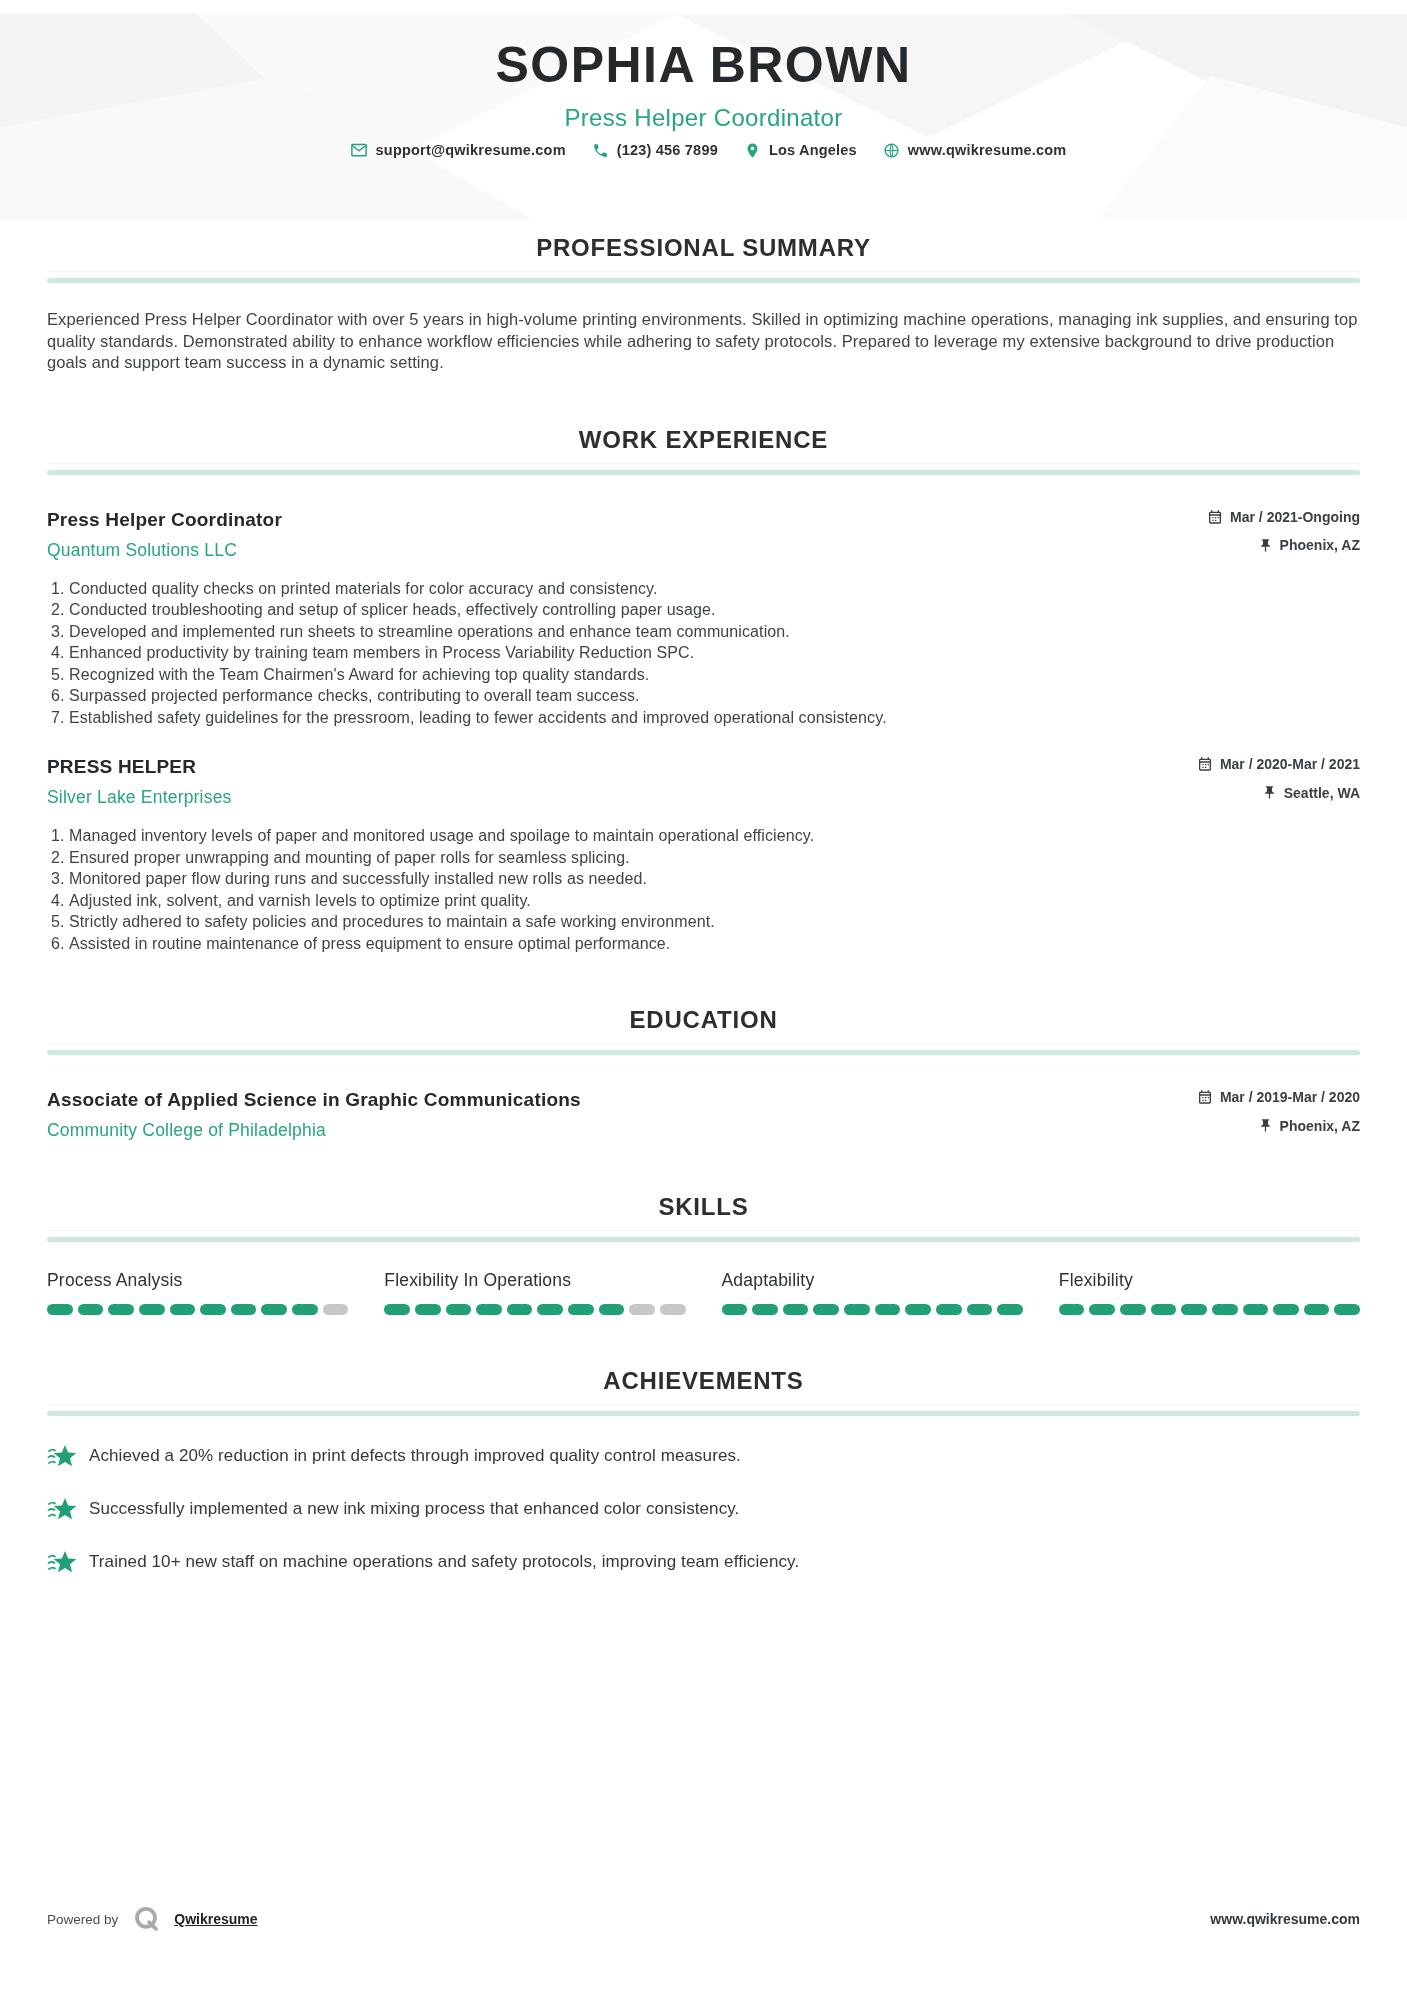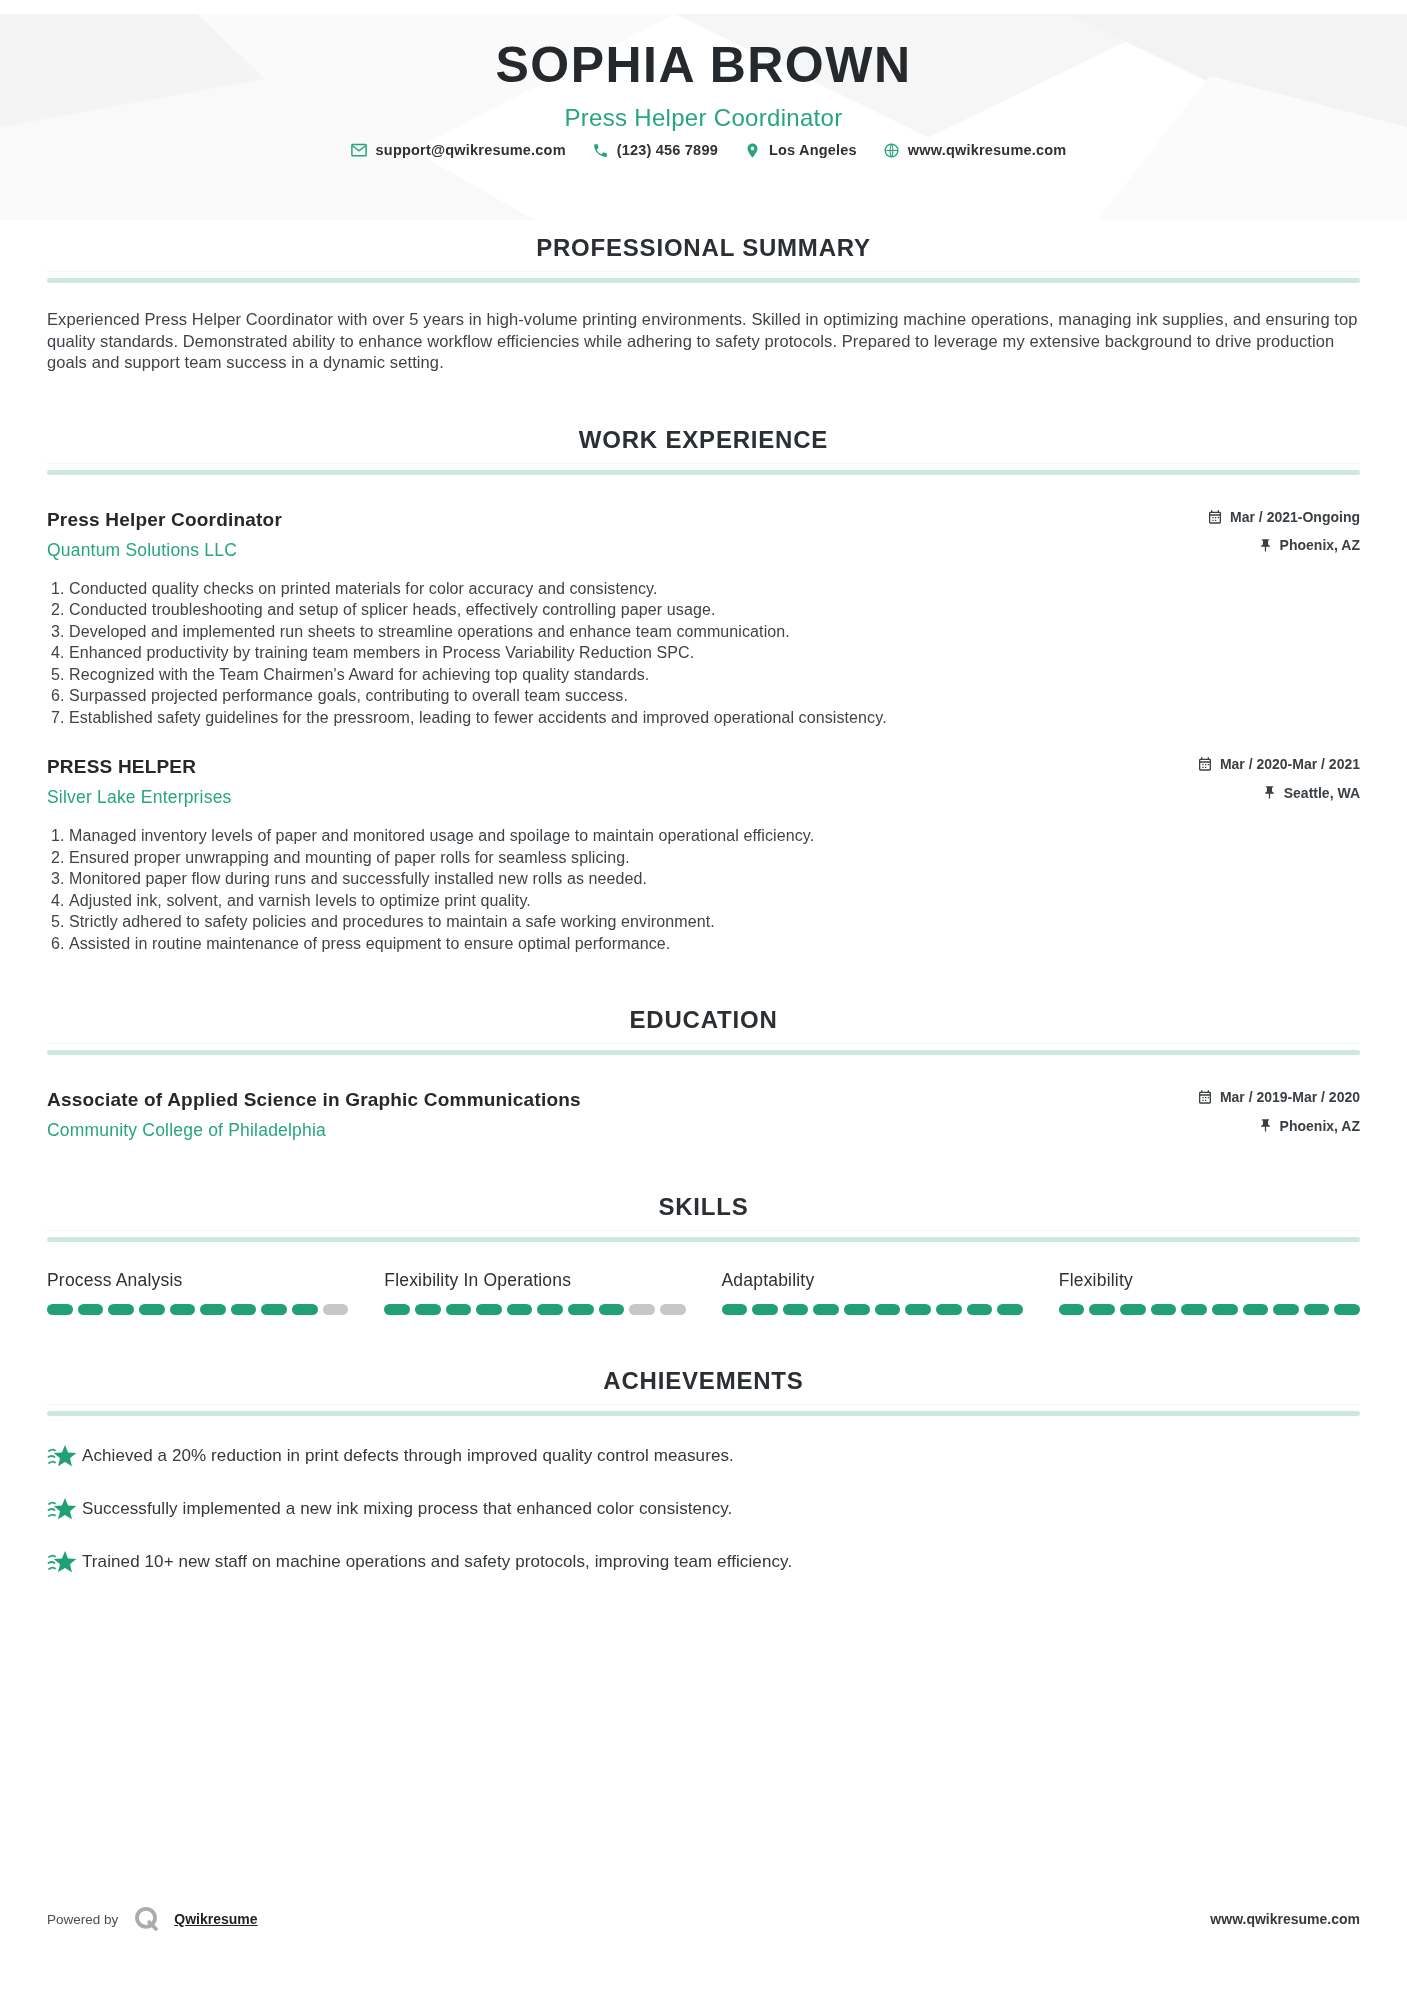--- a/index.html
+++ b/index.html
@@ -82,21 +82,21 @@
   
   .skills-grid{display:grid;grid-template-columns:repeat(4,1fr);column-gap:36px;margin-top:28px;}
   .skill-label{font-size:17.5px;color:#2c3134;letter-spacing:.2px;}
   .bar{display:flex;gap:5px;margin-top:13px;}
   .seg{height:11px;flex:1;border-radius:6px;}
   .seg-on{background:var(--bar-on);}
   .seg-off{background:var(--bar-off);}
 
   
   .ach-list{margin-top:6px;}
-  .ach{display:flex;align-items:center;gap:5px;margin-top:27px;font-size:17px;color:#33383c;letter-spacing:.1px;}
+  .ach{display:flex;align-items:center;gap:12px;margin-top:27px;font-size:17px;color:#33383c;letter-spacing:.1px;}
 
   
   footer{
     position:absolute;left:47px;right:47px;bottom:56px;
     display:flex;justify-content:space-between;align-items:center;
   }
   .powered{display:flex;align-items:center;gap:13px;font-size:13.5px;color:#4a4f53;}
   .brand-link{font-size:14px;font-weight:700;color:#222;text-decoration:underline;cursor:pointer;}
   .site{font-size:14px;font-weight:600;color:#33383c;}
 </style>
@@ -180,21 +180,21 @@
               <span>Phoenix, AZ</span>
             </div>
           </div>
         </div>
         <ol class="bullets">
           <li>Conducted quality checks on printed materials for color accuracy and consistency.</li>
           <li>Conducted troubleshooting and setup of splicer heads, effectively controlling paper usage.</li>
           <li>Developed and implemented run sheets to streamline operations and enhance team communication.</li>
           <li>Enhanced productivity by training team members in Process Variability Reduction SPC.</li>
           <li>Recognized with the Team Chairmen's Award for achieving top quality standards.</li>
-          <li>Surpassed projected performance goals, contributing to overall team success.</li>
+          <li>Surpassed projected performance checks, contributing to overall team success.</li>
           <li>Established safety guidelines for the pressroom, leading to fewer accidents and improved operational consistency.</li>
         </ol>
       </div>
 
       <div class="entry">
         <div class="entry-head">
           <div>
             <div class="entry-title">PRESS HELPER</div>
             <div class="entry-org">Silver Lake Enterprises</div>
           </div>

